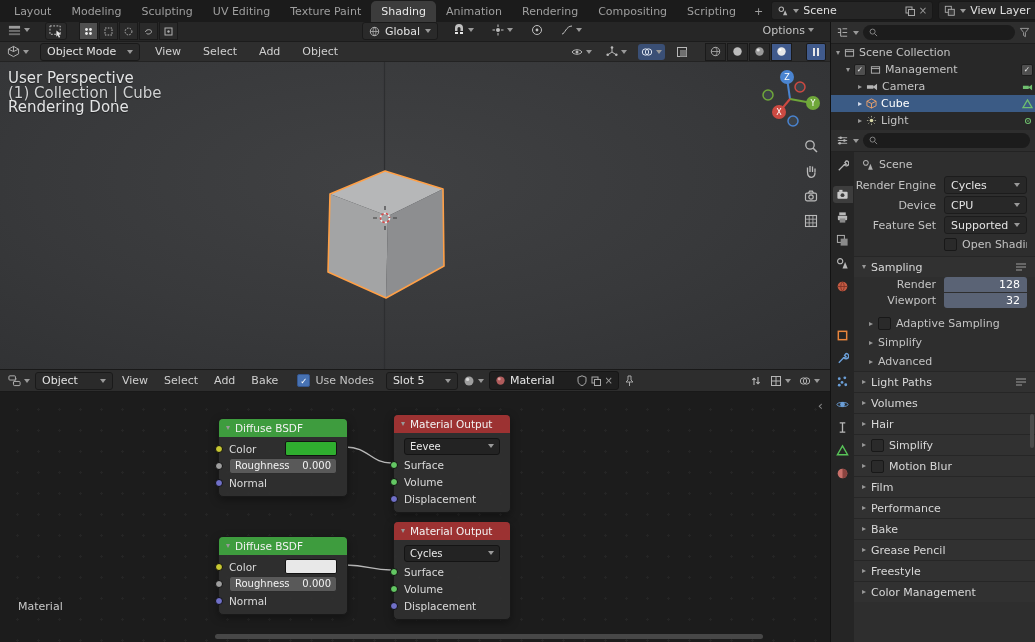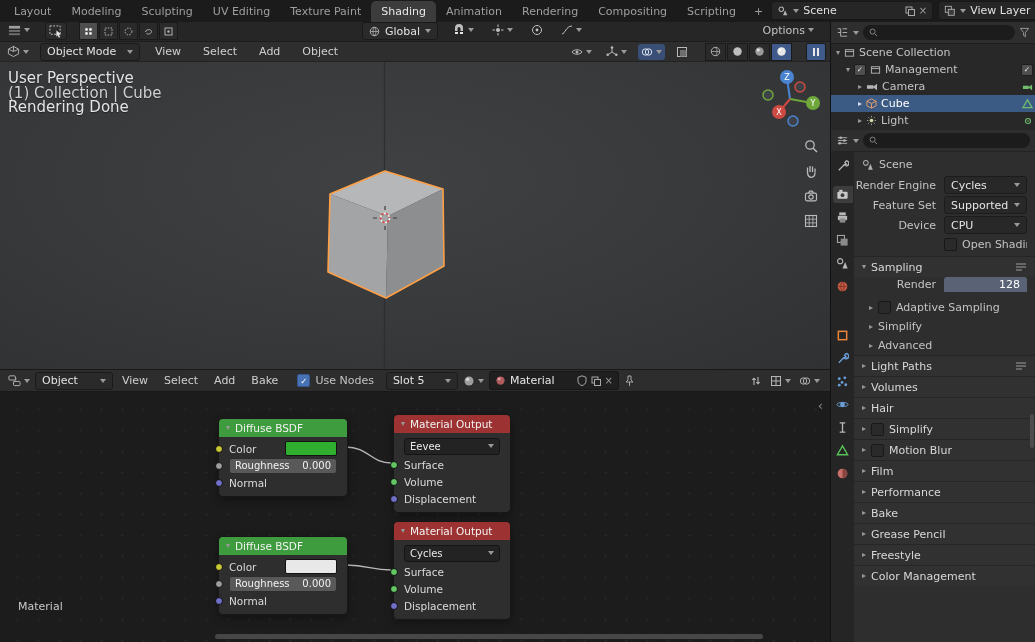--- a/index.html
+++ b/index.html
@@ -746,30 +746,30 @@
             <span>Scene</span>
           </div>
           <div class="prow">
             <span class="plabel">Render Engine</span>
             <span class="dd">
               <span>Cycles</span>
               <span class="cv"></span>
             </span>
           </div>
           <div class="prow">
+            <span class="plabel">Device</span>
+            <span class="dd">
+              <span>CPU</span>
+              <span class="cv"></span>
+            </span>
+          </div>
+          <div class="prow">
             <span class="plabel">Feature Set</span>
             <span class="dd">
               <span>Supported</span>
-              <span class="cv"></span>
-            </span>
-          </div>
-          <div class="prow">
-            <span class="plabel">Device</span>
-            <span class="dd">
-              <span>CPU</span>
               <span class="cv"></span>
             </span>
           </div>
           <div class="prow" style="height:18px">
             <span class="plabel"></span>
             <span class="flex" style="gap:5px;overflow:hidden">
               <span class="cb"></span>
               <span style="white-space:nowrap">Open Shading Lang...</span>
             </span>
           </div>
@@ -778,20 +778,24 @@
             <span class="tri">▾</span>
             <span>Sampling</span>
             <svg class="preset" width="12" height="10" viewBox="0 0 12 10">
                 <path d="M1 2 h10 M1 5 h10 M1 8 h6" stroke="#9d9d9d" stroke-width="1.2"></path>
               </svg>
           </div>
           <div class="prow slim">
             <span class="plabel">Render</span>
             <span class="num">128</span>
           </div>
+          <div class="prow slim">
+            <span class="plabel">Viewport</span>
+            <span class="num bottom">32</span>
+          </div>
           <div style="height:5px"></div>
           <div class="subrow">
             <span class="tri">▸</span>
             <span class="cb"></span>
             <span>Adaptive Sampling</span>
           </div>
           <div class="subrow">
             <span class="tri">▸</span>
             <span>Simplify</span>
           </div>

